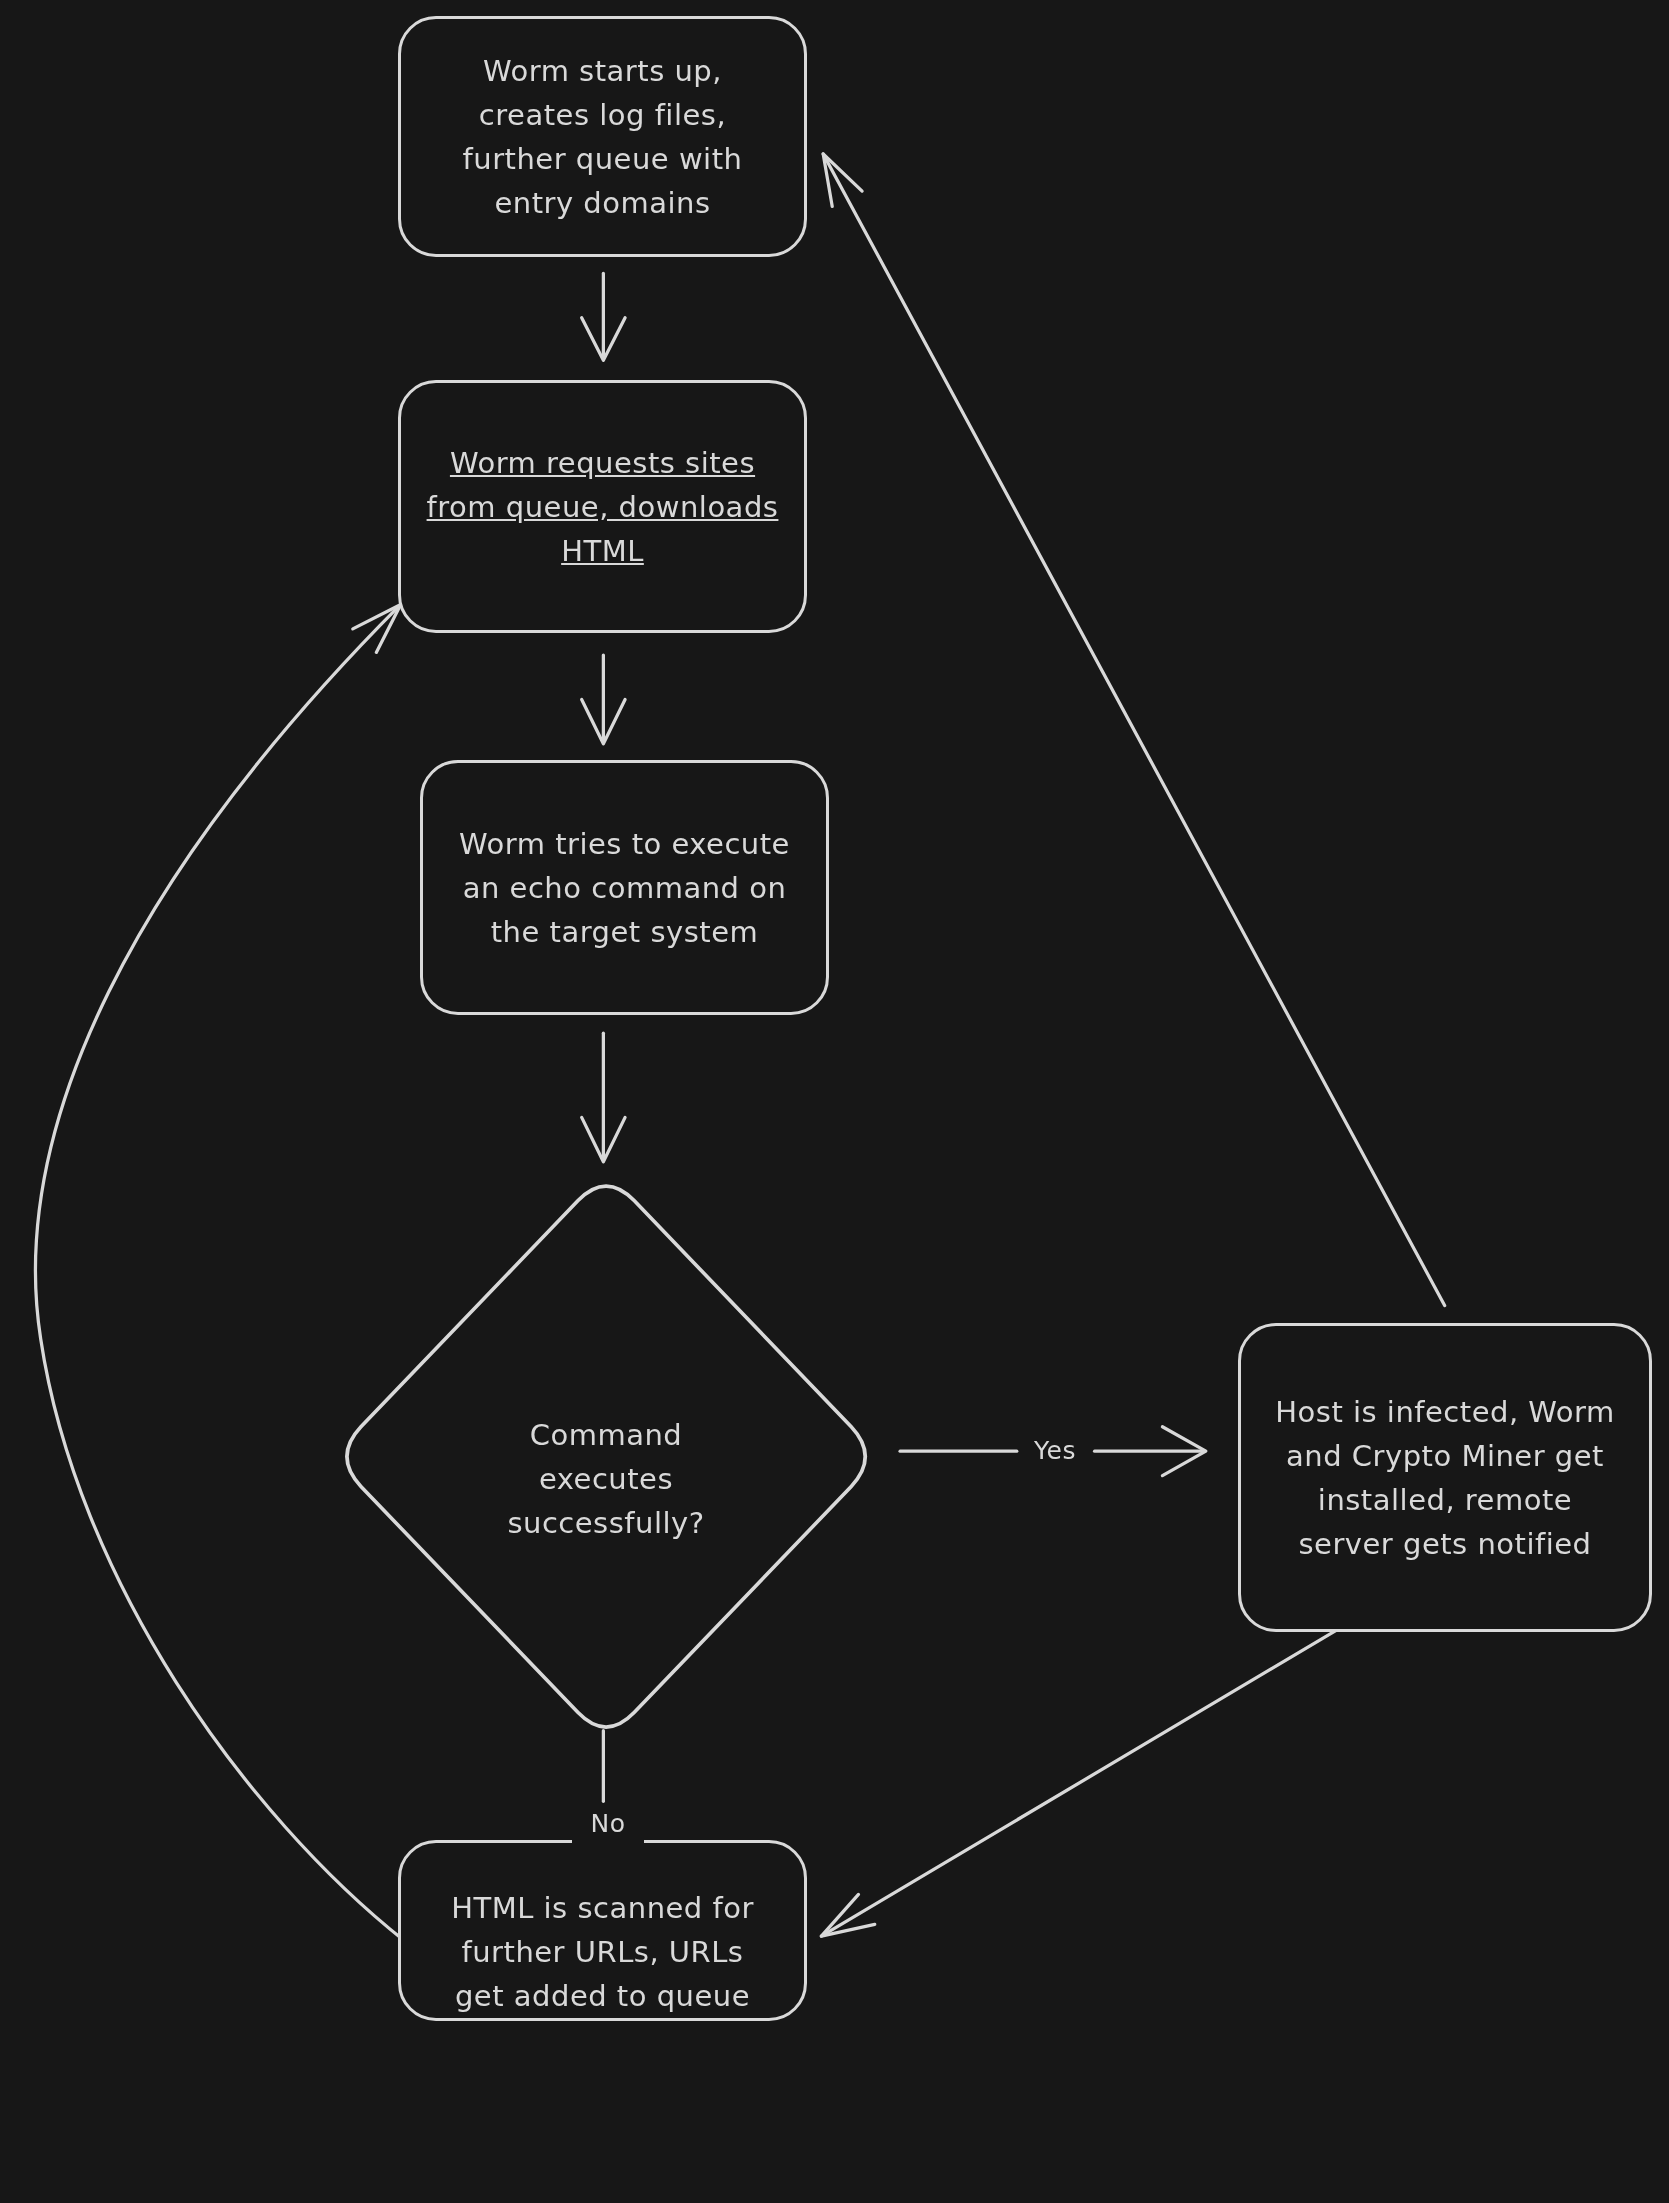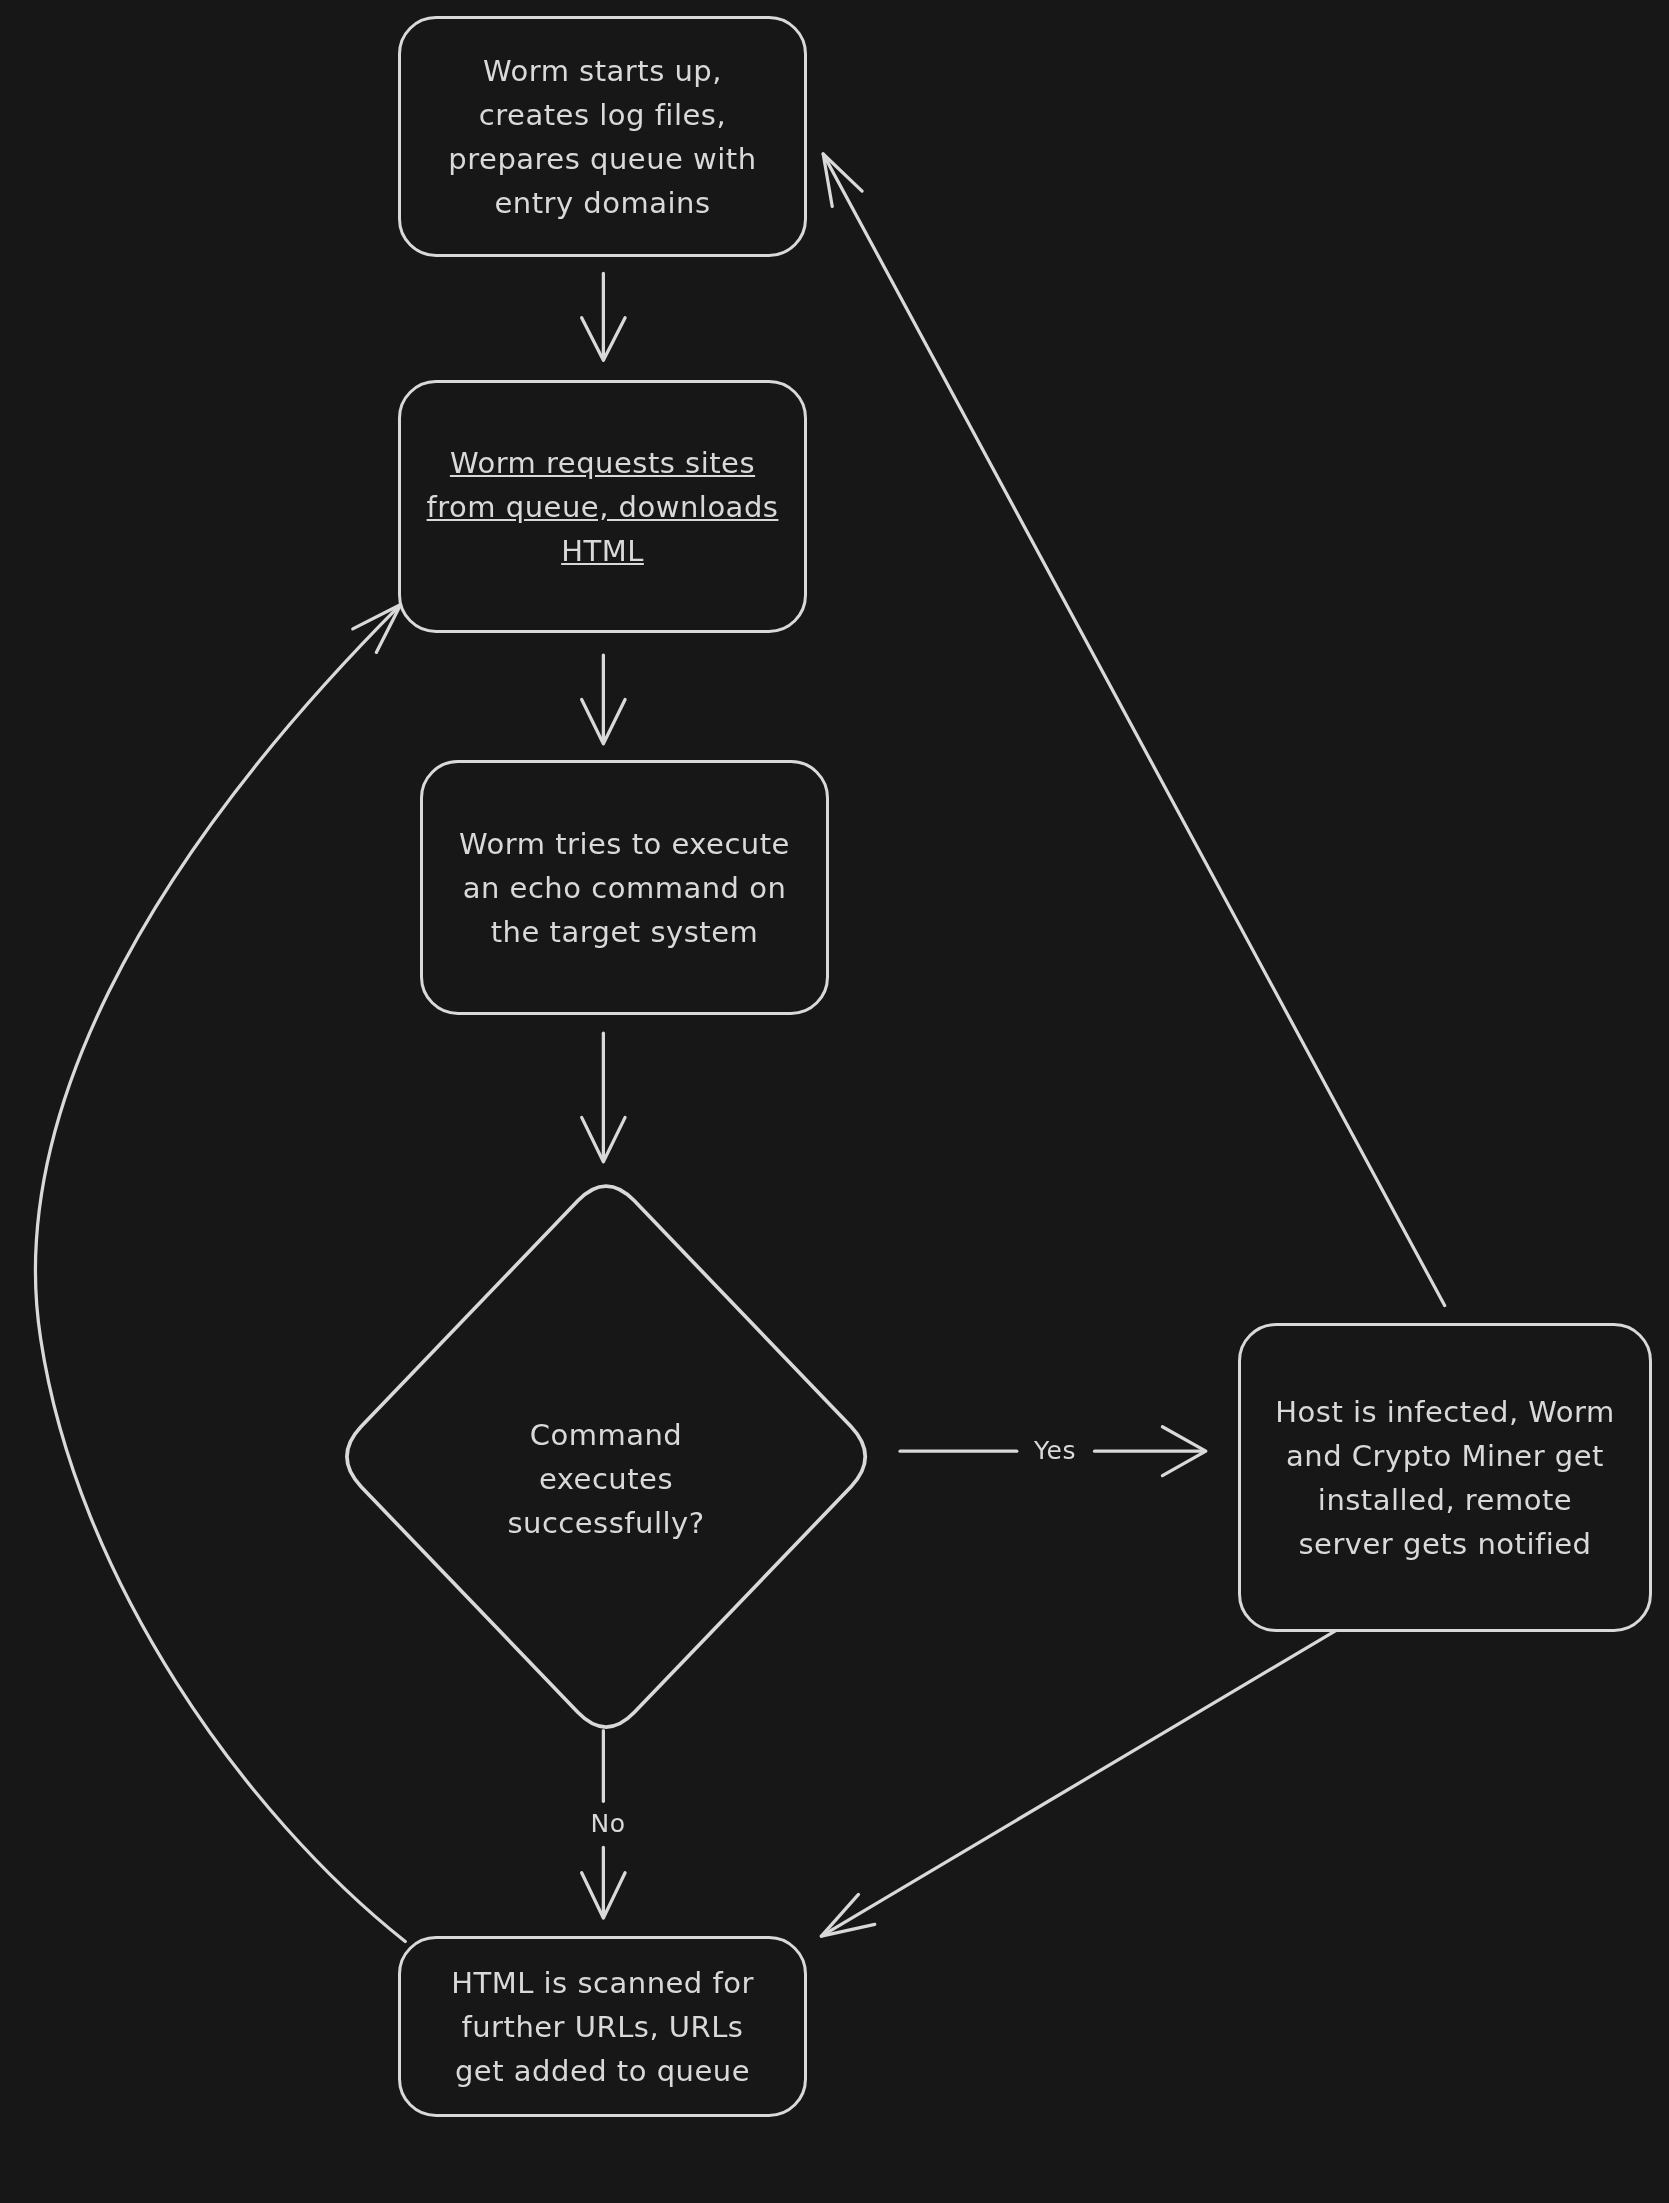--- a/index.html
+++ b/index.html
@@ -98,21 +98,21 @@
     <path d="M 1553 1757 L 908 2140"></path>
     <path d="M 967 2127 L 908 2140 L 949 2094"></path>
 
     <path d="M 448 2146 C 270 2005 85 1745 45 1480 C 8 1245 150 962 443 668"></path>
     <path d="M 390 695 L 443 668 L 416 721"></path>
   </svg>
 
   <div class="node box" style="left:398px; top:16.3px; width:409px; height:241px;">
     <div>Worm starts up,</div>
     <div>creates log files,</div>
-    <div>prepares queue with</div>
+    <div>further queue with</div>
     <div>entry domains</div>
   </div>
 
   <div class="node box" style="left:398px; top:380px; width:409px; height:253px;text-decoration:underline;">
     <div>Worm requests sites</div>
     <div>from queue, downloads</div>
     <div>HTML</div>
   </div>
 
   <div class="node box" style="left:420px; top:760px; width:409px; height:255px;">
@@ -127,21 +127,21 @@
     <div>successfully?</div>
   </div>
 
   <div class="node box" style="left:1230px; top:1323px; width:414px; height:309px;margin-left:8px;">
     <div>Host is infected, Worm</div>
     <div>and Crypto Miner get</div>
     <div>installed, remote</div>
     <div>server gets notified</div>
   </div>
 
-  <div class="node box" style="left:398px; top:1936px; width:409px; height:181px;">
+  <div class="node box" style="left:398px; top:1840px; width:409px; height:181px;justify-content:flex-end;">
     <div>HTML is scanned for</div>
     <div>further URLs, URLs</div>
     <div>get added to queue</div>
   </div>
 
   <div class="edge-label" style="left:1019px; top:1430px; width:72px;">Yes</div>
   <div class="edge-label" style="left:572px; top:1803px; width:72px;">No</div>
 
 </div>
 

